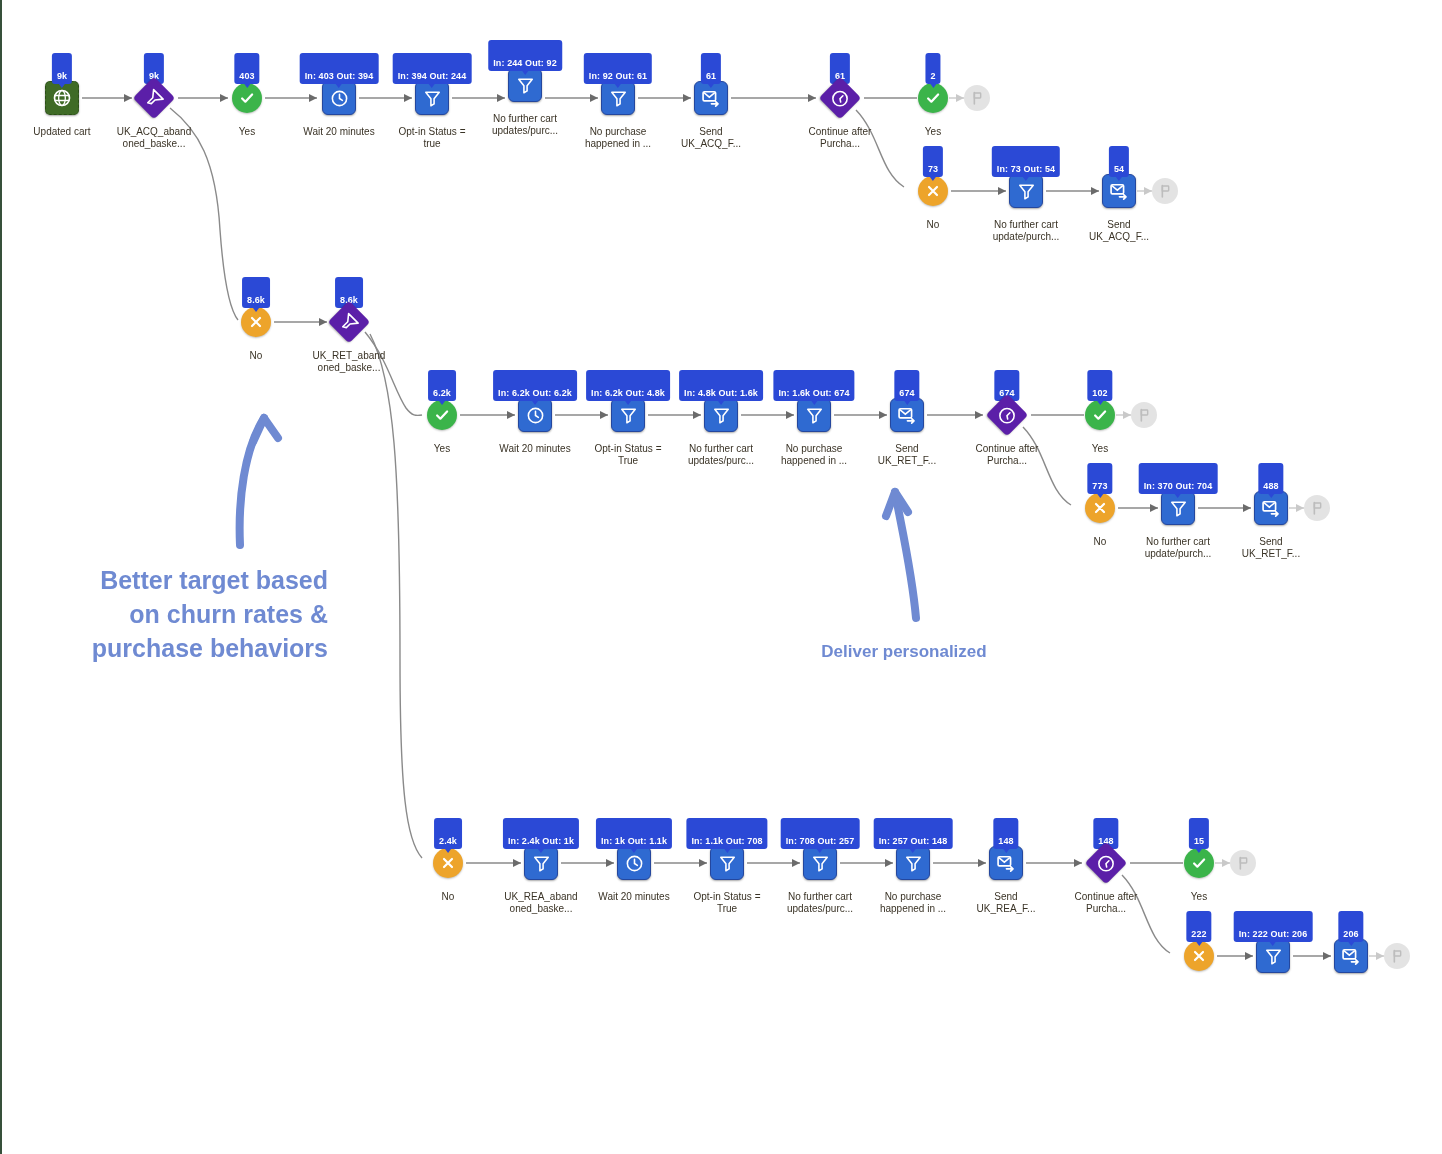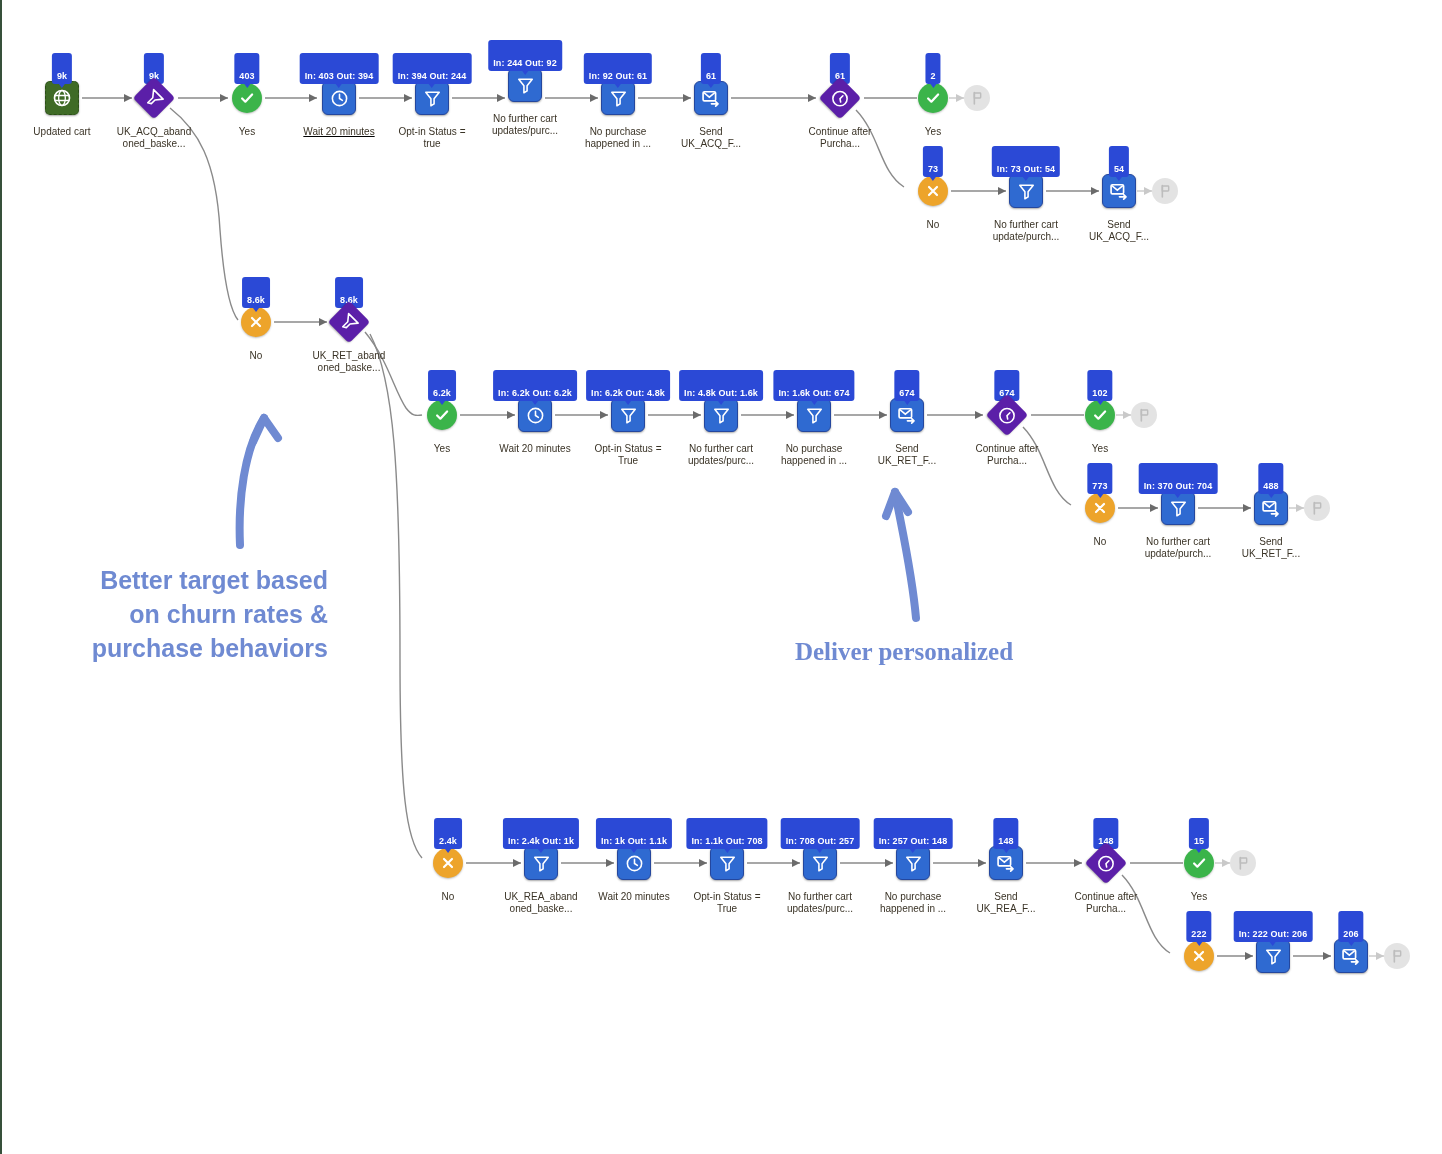--- a/index.html
+++ b/index.html
@@ -68,21 +68,21 @@
   .lbl{
     margin-top:5px;font-size:10px;color:#3a3326;line-height:12px;
     font-family:"Liberation Sans", sans-serif;
   }
   .ann{
     position:absolute;text-align:center;
     color:#6f8ad2;font-weight:bold;
     font-family:"Liberation Sans", sans-serif;
   }
   .ann.a1{font-size:25px;line-height:34px;text-align:right;}
-  .ann.a2{font-size:25px;line-height:34px;font-family:Liberation Serif, serif;}
+  .ann.a2{font-size:17px;line-height:34px;}
 </style>
 </head>
 <body>
 
 <div id="canvas">
 
   <svg id="wires">
     <defs>
       <marker id="ah" markerWidth="7" markerHeight="7" refX="6" refY="3" orient="auto">
         <path d="M0,0 L6,3 L0,6 z" fill="#6b6b6b"></path>
@@ -209,21 +209,21 @@
           <div class="circ yes">
             <span style="display: flex;">
               <svg width="18" height="18" viewBox="0 0 24 24">
                 <path d="M5.5 12.6l4.3 4.3 9-9.6" fill="none" stroke="#fff" stroke-width="3" stroke-linecap="round" stroke-linejoin="round"></path>
               </svg>
             </span>
           </div>
         </div>
         <div class="lbl">Yes</div>
       </div>
-      <div class="node" style="left: 337px; top: 75px; text-decoration: underline;">
+      <div class="node" style="left: 337px; top: 75px;">
         <div class="shapewrap">
           <div class="badge-holder">
             <div class="badge">In: 403 Out: 394</div>
           </div>
           <div class="sq">
             <span style="display: flex;">
               <svg width="19" height="19" viewBox="0 0 24 24">
                 <circle cx="12" cy="12" r="9" fill="none" stroke="#fff" stroke-width="2"></circle>
                 <path d="M12 6.8V12l3.6 2.4" stroke="#fff" stroke-width="2" fill="none" stroke-linecap="round"></path>
               </svg>

